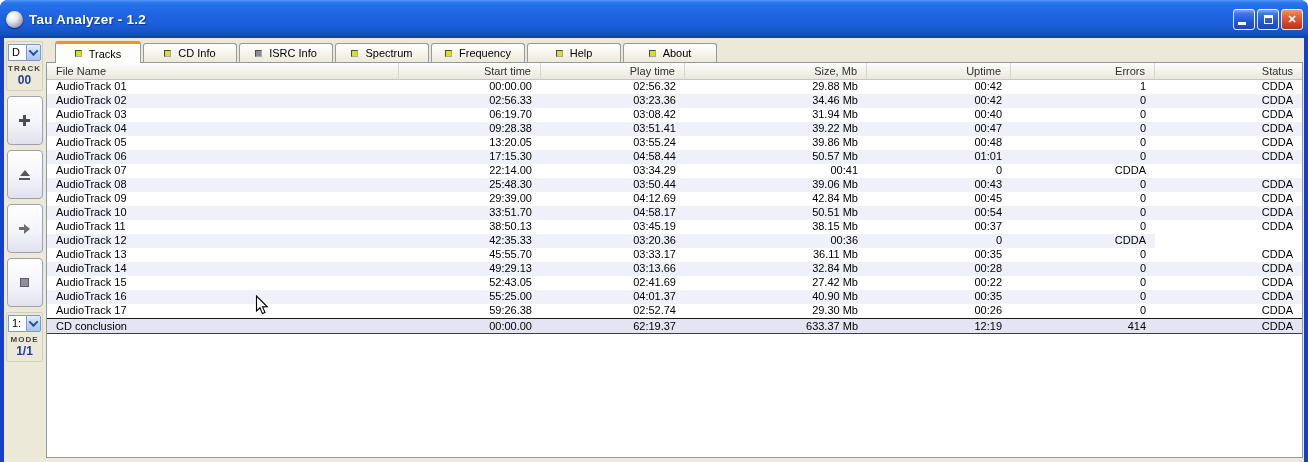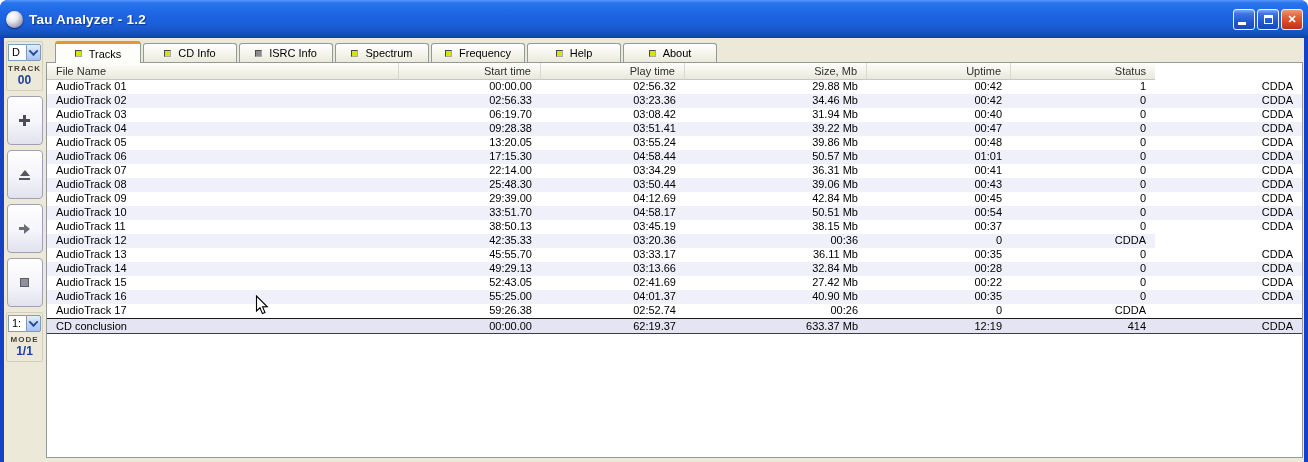--- a/index.html
+++ b/index.html
@@ -220,20 +220,21 @@
             <div style="display: inline;">About</div>
           </div>
         </div>
       <div class="table-area">
         <div class="tgrid">
             <div class="thead-cell">File Name</div>
             <div class="thead-cell num">Start time</div>
             <div class="thead-cell num">Play time</div>
             <div class="thead-cell num">Size, Mb</div>
             <div class="thead-cell num">Uptime</div>
+            <div class="thead-cell num">Errors</div>
             <div class="thead-cell num">Status</div>
           </div>
         <div>
             <div class="tgrid trow">
               <div class="cell">AudioTrack 01</div>
               <div class="cell num">00:00.00</div>
               <div class="cell num">02:56.32</div>
               <div class="cell num">29.88 Mb</div>
               <div class="cell num">00:42</div>
               <div class="cell num">1</div>
@@ -281,21 +282,20 @@
               <div class="cell num">04:58.44</div>
               <div class="cell num">50.57 Mb</div>
               <div class="cell num">01:01</div>
               <div class="cell num">0</div>
               <div class="cell num">CDDA</div>
             </div>
             <div class="tgrid trow">
               <div class="cell">AudioTrack 07</div>
               <div class="cell num">22:14.00</div>
               <div class="cell num">03:34.29</div>
-              <div class="cell num">36.31 Mb</div>
               <div class="cell num">00:41</div>
               <div class="cell num">0</div>
               <div class="cell num">CDDA</div>
             </div>
             <div class="tgrid trow striped">
               <div class="cell">AudioTrack 08</div>
               <div class="cell num">25:48.30</div>
               <div class="cell num">03:50.44</div>
               <div class="cell num">39.06 Mb</div>
               <div class="cell num">00:43</div>
@@ -370,20 +370,21 @@
               <div class="cell num">04:01.37</div>
               <div class="cell num">40.90 Mb</div>
               <div class="cell num">00:35</div>
               <div class="cell num">0</div>
               <div class="cell num">CDDA</div>
             </div>
             <div class="tgrid trow">
               <div class="cell">AudioTrack 17</div>
               <div class="cell num">59:26.38</div>
               <div class="cell num">02:52.74</div>
+              <div class="cell num">29.30 Mb</div>
               <div class="cell num">00:26</div>
               <div class="cell num">0</div>
               <div class="cell num">CDDA</div>
             </div>
           </div>
         <div class="tgrid trow summary">
             <div class="cell">CD conclusion</div>
             <div class="cell num">00:00.00</div>
             <div class="cell num">62:19.37</div>
             <div class="cell num">633.37 Mb</div>

